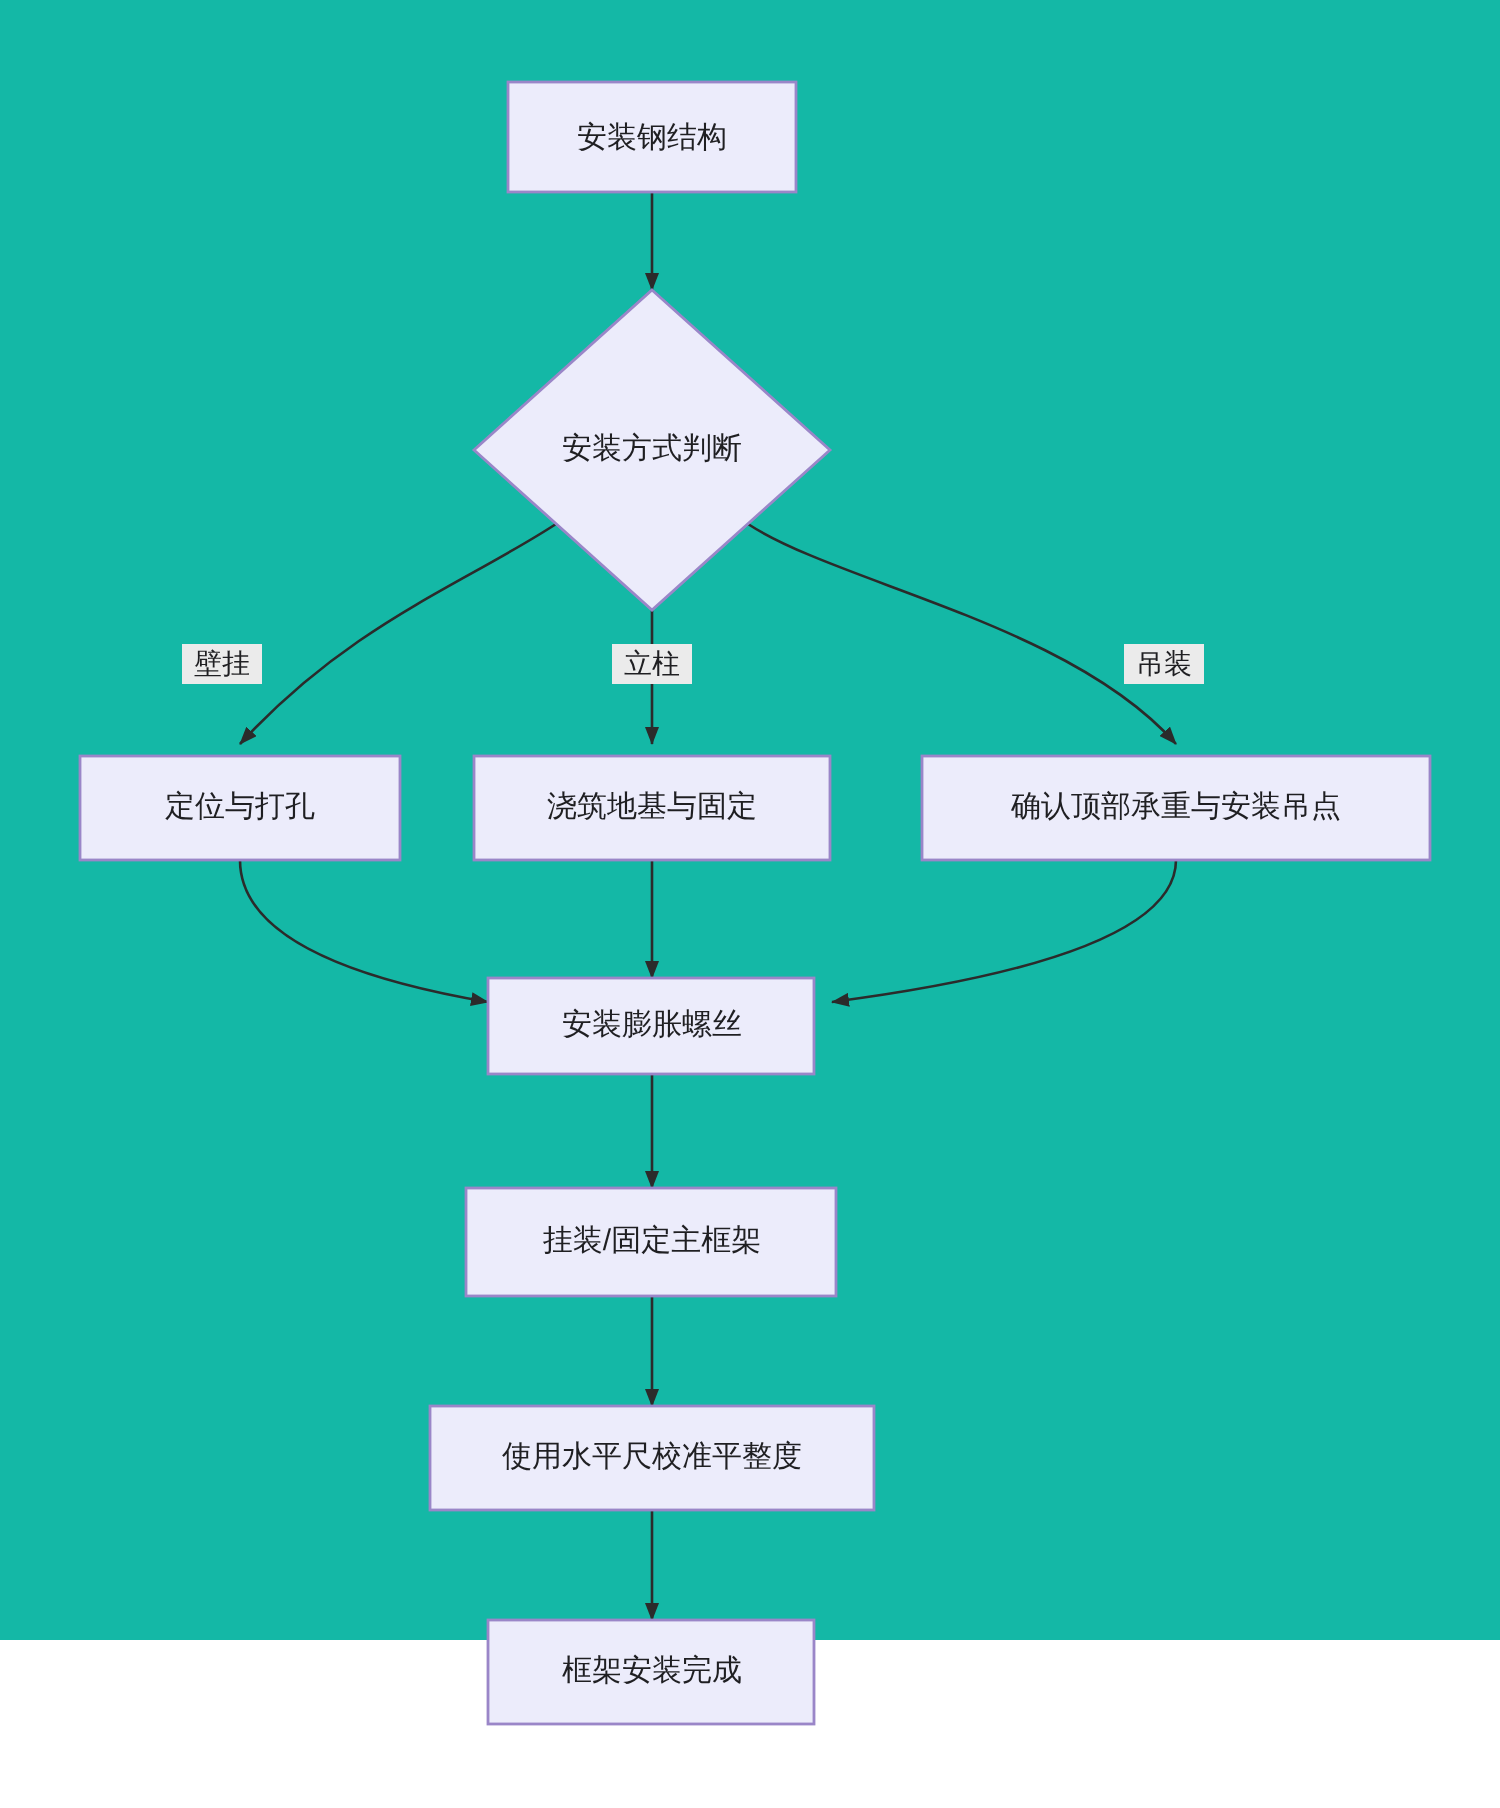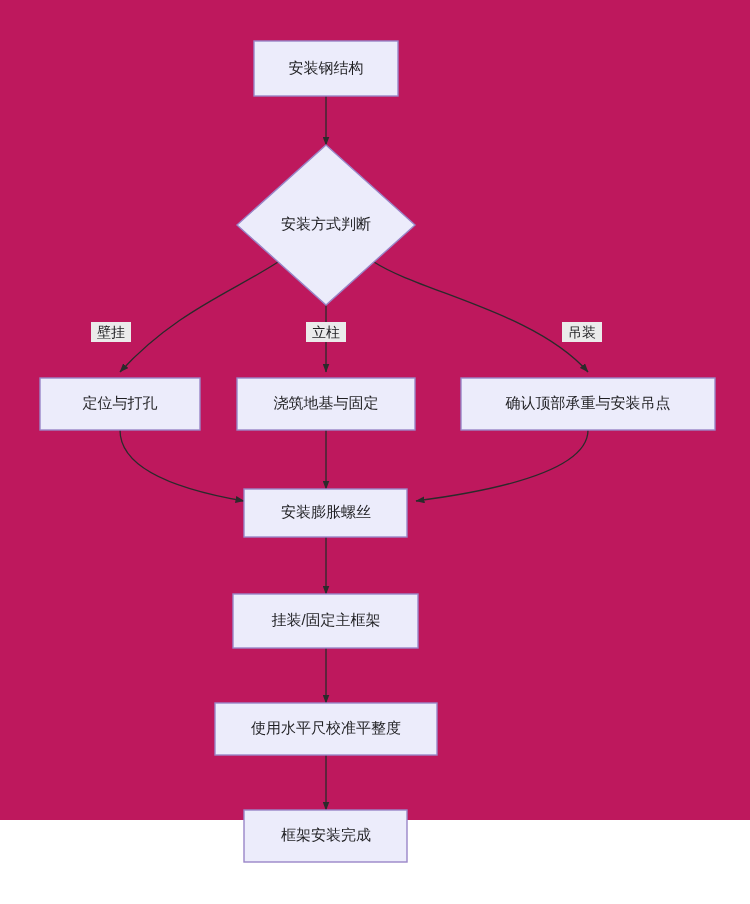--- a/index.html
+++ b/index.html
@@ -10,21 +10,21 @@
   body {
     width: 750px;
     height: 904px;
     font-family: "Liberation Sans", "DejaVu Sans", sans-serif;
     overflow: hidden;
   }
   #flowchart-root {
     position: relative;
     width: 750px;
     height: 820px;
-    background: #be185d;
+    background: #14b8a6;
   }
   svg#flow-svg {
     display: block;
     width: 750px;
     height: 904px;
   }
   .node-shape {
     fill: #ececfb;
     stroke: #9a86c8;
     stroke-width: 1.4;

